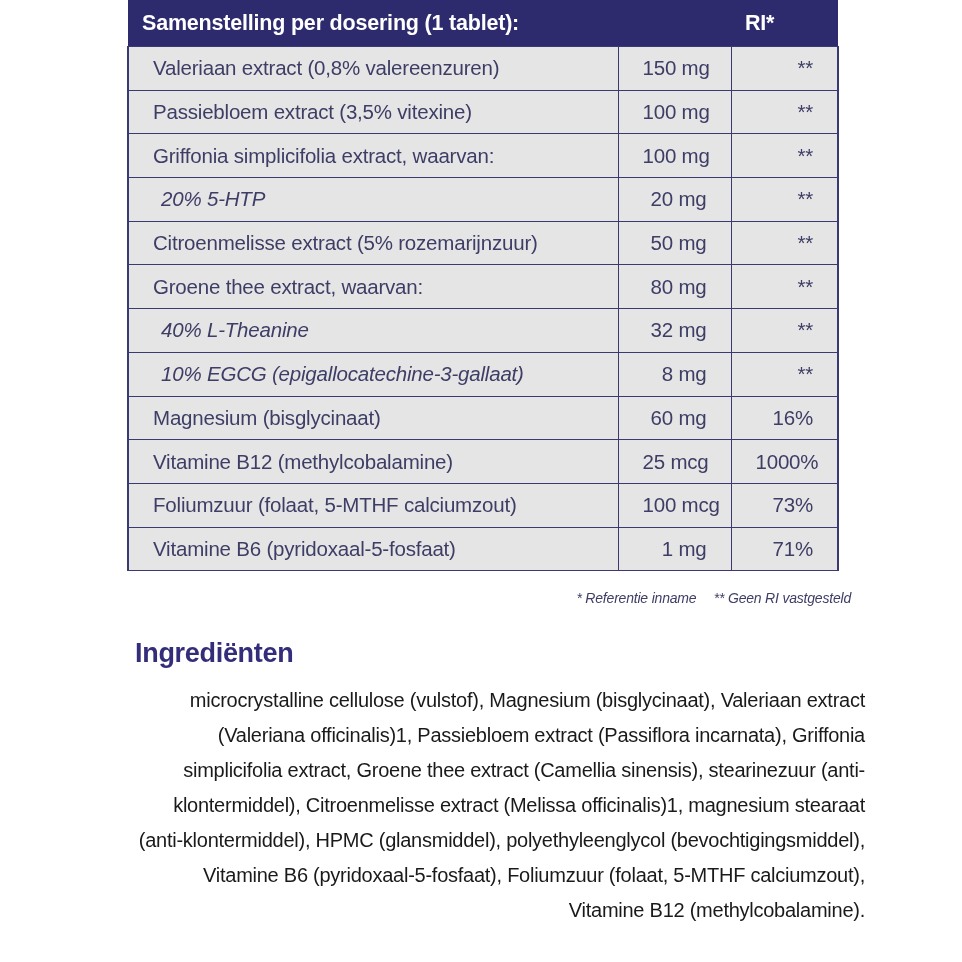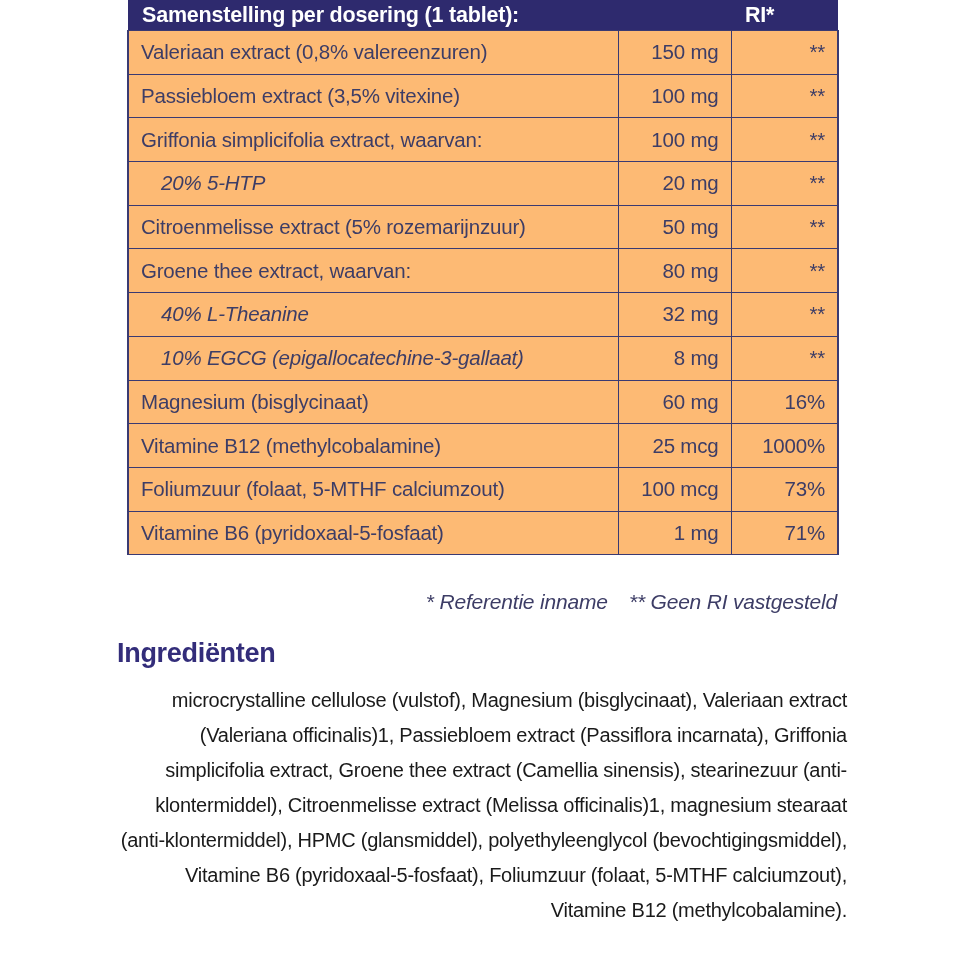--- a/index.html
+++ b/index.html
@@ -33,68 +33,68 @@
   .nutri-table col.c-name   { width: 490px; }
   .nutri-table col.c-amount { width: 113px; }
   .nutri-table col.c-ri     { width: 107px; }
 
   .nutri-table thead th {
     background: #2e2a6e;
     color: #ffffff;
     font-size: 21.5px;
     font-weight: bold;
     letter-spacing: -0.2px;
-    height: 30px;
+    height: 46px;
     padding: 0 14px;
     border: none;
     vertical-align: middle;
   }
   .nutri-table thead th.th-name { text-align: left; }
   .nutri-table thead th.th-ri   { text-align: left; }
 
   .nutri-table tbody td {
-    background: #fdba74;
+    background: #e5e5e5;
     color: #3d3d66;
     font-size: 20.5px;
     height: 42.7px;
-    padding: 0 12px;
+    padding: 0 24px;
     border: 1.6px solid #3a3a72;
     vertical-align: middle;
     letter-spacing: -0.2px;
     white-space: nowrap;
   }
 
   .nutri-table tbody td.cell-name   { text-align: left; border-left-width: 2px; }
   .nutri-table tbody td.cell-amount { text-align: right; }
   .nutri-table tbody td.cell-ri     { text-align: right; border-right-width: 2px; }
 
   
   tr.sub td.cell-name {
     font-style: italic;
     padding-left: 32px;
   }
 
   
   .footnote {
     position: absolute;
-    left: 127px;
+    left: 141px;
     top: 590px;
     width: 710px;
     text-align: right;
     font-style: italic;
-    font-size: 21px;
+    font-size: 14px;
     color: #3d3d66;
     letter-spacing: -0.2px;
   }
   .footnote .fn-gap { display: inline-block; width: 10px; }
 
   
   .ingredients {
     position: absolute;
-    left: 117px;
+    left: 135px;
     top: 638px;
     width: 730px;
   }
   .ingredients h2 {
     margin: 0 0 14px 0;
     font-size: 27px;
     font-weight: bold;
     color: #332d7a;
     letter-spacing: -0.3px;
   }

